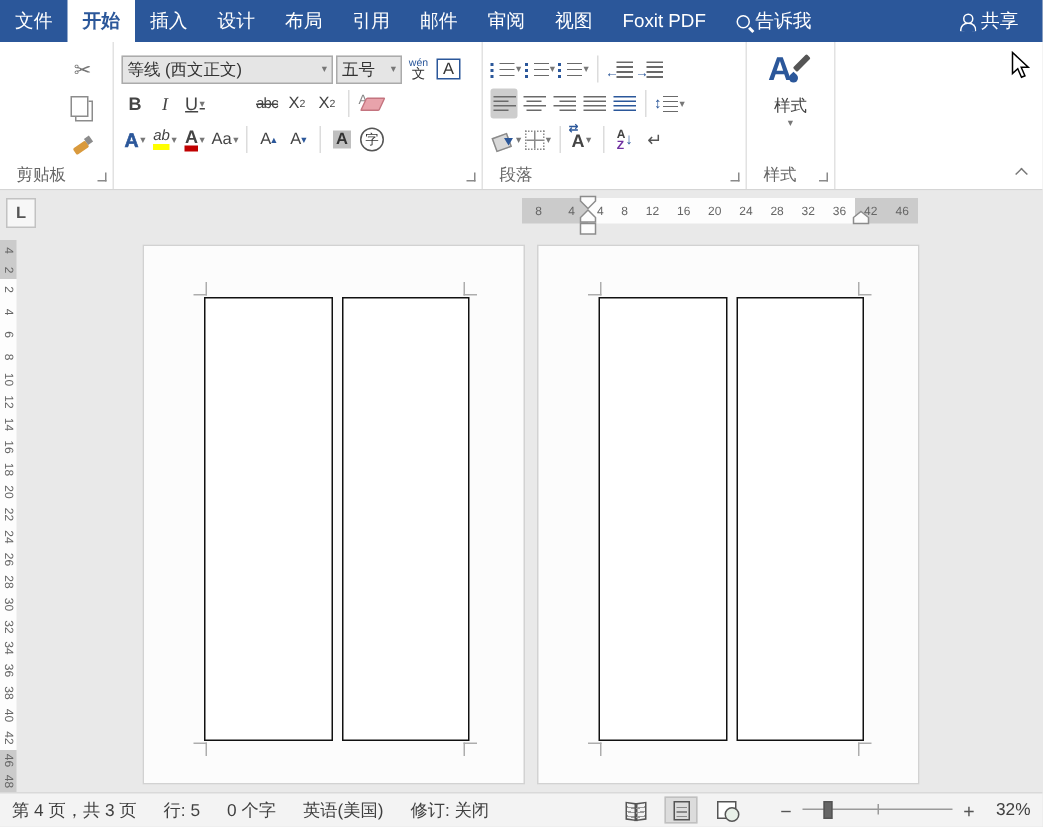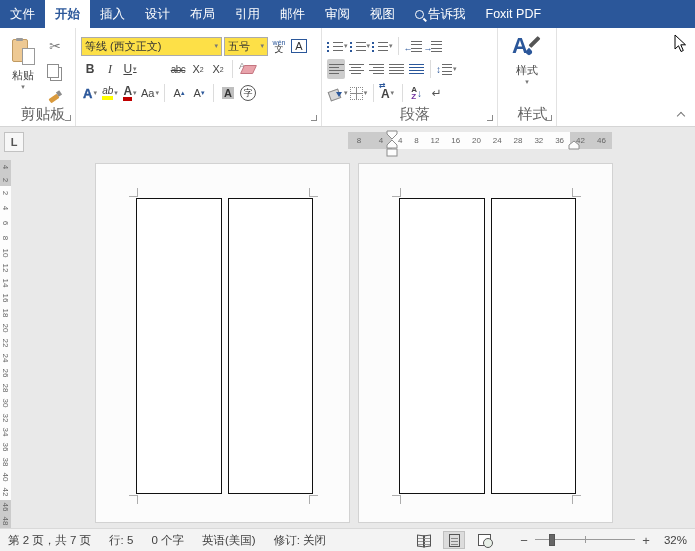--- a/index.html
+++ b/index.html
@@ -19,32 +19,32 @@
   .tab .person::before { content:""; position:absolute; left:2px; top:0; width:5px; height:5px;
     border:1.2px solid #fff; border-radius:50%; }
   .tab .person::after { content:""; position:absolute; left:0; top:6px; width:9px; height:5px;
     border:1.2px solid #fff; border-bottom:none; border-radius:5px 5px 0 0; }
   .tab.share { margin-left:auto; margin-right:6px; }
 
   
   .ribbon { position:absolute; left:0; top:28px; width:695px; height:99px;
     background:#fff; border-bottom:1px solid #d5d5d5; }
   .group { position:absolute; top:0; height:98px; border-right:1px solid #e2e2e2; }
-  .group-label { position:absolute; bottom:2px; left:0; right:0; text-align:center;
-    font-size:15px; color:#666;padding-left:11px; }
+  .group-label { position:absolute; bottom:2px; left:0; right:0; text-align:left;
+    font-size:11px; color:#666;padding-left:11px; }
   .launcher { position:absolute; bottom:5px; right:4px; width:6px; height:6px;
     border-right:1px solid #8a8a8a; border-bottom:1px solid #8a8a8a; }
   .row { position:absolute; left:5px; display:flex; align-items:center; gap:2px; height:22px; }
   .r1 { top:7px; } .r2 { top:30px; } .r3 { top:54px; }
   .btn { display:flex; align-items:center; justify-content:center; min-width:18px; height:20px;
     font-size:11px; color:#444; border-radius:2px; position:relative; }
   .btn.active { background:#cdcdcd; }
   .dd { font-size:7px; color:#777; margin-left:1px; }
   .vsep { width:1px; height:18px; background:#dcdcdc; margin:0 3px; }
-  .combo { height:19px; background:#fde047; border:1px solid #ababab; display:flex;
+  .combo { height:19px; background:#e5e5e5; border:1px solid #ababab; display:flex;
     align-items:center; font-size:11px; color:#333; padding:0 3px; white-space:nowrap; }
   .combo .dd { margin-left:auto; padding-left:3px; }
 
   
   .bigbtn { display:flex; flex-direction:column; align-items:center; width:46px; padding-top:6px; }
   .bigbtn .lbl { font-size:11px; color:#444; margin-top:3px; }
   .bigbtn .dd { margin:0; }
 
   
   .ic-paste { position:relative; width:24px; height:27px; }
@@ -227,39 +227,35 @@
   <div class="tab">
       <span>邮件</span>
     </div>
   <div class="tab">
       <span>审阅</span>
     </div>
   <div class="tab">
       <span>视图</span>
     </div>
   <div class="tab">
+      <span>Foxit PDF</span>
+    </div>
+  <div class="tab">
     <span class="mini-search"></span>
     <span>告诉我</span>
   </div>
-  <div class="tab">
-      <span>Foxit PDF</span>
-    </div>
+  <div class="tab share">
+    <span class="person"></span>
+    <span>共享</span>
+  </div>
 </div>
 
 <div class="ribbon">
 
   <div class="group" style="left:0;width:76px;">
-    <div class="bigbtn" style="position:absolute;left:2px;top:4px;width:42px;">
-      <span class="ic-paste">
-          <span class="clip"></span>
-          <span class="pg"></span>
-        </span>
-      <span class="lbl">粘贴</span>
-      <span class="dd">▾</span>
-    </div>
     <div style="position:absolute;left:46px;top:8px;display:flex;flex-direction:column;gap:5px;align-items:center;">
       <span class="btn scissors">
           <span>✂</span>
         </span>
       <span class="btn">
           <span class="ic-copy"></span>
         </span>
       <span class="btn">
           <span class="ic-painter"></span>
         </span>
@@ -560,21 +556,21 @@
     <span class="cm cm-tl"></span>
     <span class="cm cm-tr"></span>
     <span class="cm cm-bl"></span>
     <span class="cm cm-br"></span>
     <div class="colbox col1"></div>
     <div class="colbox col2"></div>
   </div>
 </div>
 
 <div class="statusbar">
-  <span>第 2 页，共 7 页</span>
+  <span>第 4 页，共 3 页</span>
   <span>行: 5</span>
   <span>0 个字</span>
   <span>英语(美国)</span>
   <span>修订: 关闭</span>
   <div class="views">
     <span class="view">
         <span class="ic-book"></span>
       </span>
     <span class="view active">
         <span class="ic-print"></span>

